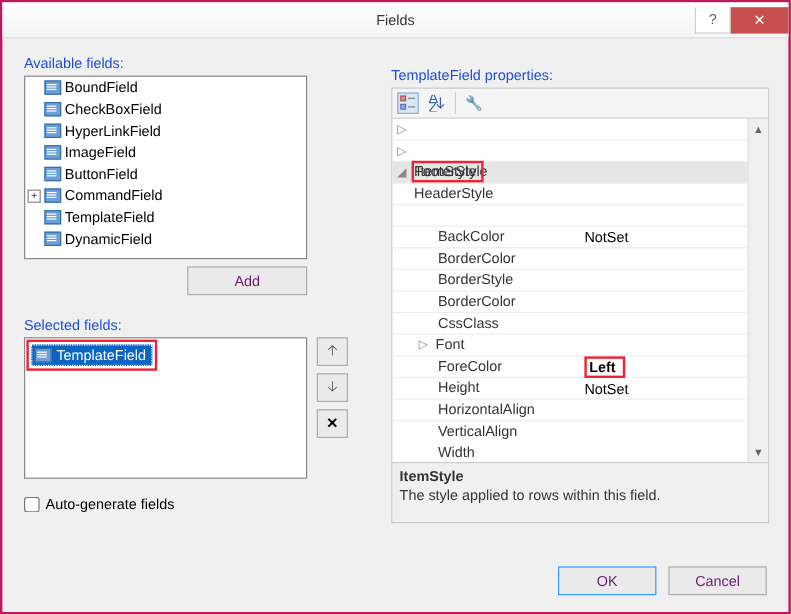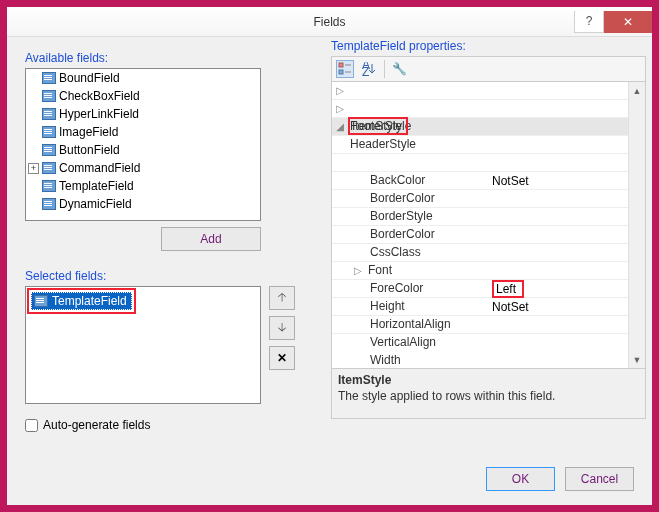--- a/index.html
+++ b/index.html
@@ -1,17 +1,17 @@
 <!DOCTYPE html>
 <html><head>
 <meta charset="utf-8">
 <style>
 * { box-sizing: border-box; font-family: "Segoe UI", Tahoma, sans-serif; font-size: 12px; }
 body { margin: 0; background: #fff; }
-.window { width: 659px; height: 512px; border: 7px solid #be185d; background: #f0f0f0; position: relative; }
+.window { width: 659px; height: 512px; border: 2px solid #be185d; background: #f0f0f0; position: relative; }
 .titlebar { height: 30px; background: linear-gradient(#fff,#f5f5f5); border-bottom: 1px solid #ddd; display: flex; align-items: center; position: relative; }
 .titlebar .title { position: absolute; left: 50%; transform: translateX(-50%); color: #333; }
 .titlebar .wbtns { margin-left: auto; display: flex; height: 22px; }
 .wbtn { width: 30px; height: 22px; display: flex; align-items: center; justify-content: center; }
 .wbtn.help { background: #fff; border: 1px solid #d0d0d0; border-top: none; color: #555; }
 .wbtn.close { background: #c8504f; color: #fff; width: 48px; }
 .content { position: absolute; top: 30px; left: 0; right: 0; bottom: 0; padding: 14px 18px; }
 .lbl { color: #1d4ed8; margin-bottom: 3px; }
 .listbox { background: #fff; border: 1px solid #888; overflow-y: scroll; }
 .available { width: 236px; height: 153px; }
@@ -19,42 +19,42 @@
 .exp { width: 11px; height: 11px; border: 1px solid #888; display: inline-flex; align-items: center; justify-content: center; font-size: 9px; line-height: 1; color: #333; flex-shrink: 0; }
 .spacer { width: 11px; display: inline-block; flex-shrink: 0; }
 .ficon { width: 14px; height: 12px; background: #6aa0d8; border: 1px solid #3a6ea5; display: inline-block; flex-shrink: 0; position: relative; }
 .ficon::after { content: ""; position: absolute; left: 1px; top: 4px; width: 8px; height: 1px; background: #fff; box-shadow: 0 -2px 0 #fff, 0 2px 0 #fff; }
 .btn { background: #eaeaea; border: 1px solid #adadad; color: #701a75; height: 24px; display: inline-flex; align-items: center; justify-content: center; padding: 0 8px; cursor: default; }
 .btn.add { width: 100px; margin-top: 6px; margin-left: 136px; }
 .selected { width: 236px; height: 118px; }
 .sel-item { background: #0a64c4; color: #fff; display: inline-flex; align-items: center; gap: 4px; padding: 1px 4px 1px 2px; margin: 2px; border: 1px dotted #fff; }
 .redbox { border: 2px solid #e23; }
 .sqbtn { width: 26px; height: 24px; background: #eaeaea; border: 1px solid #adadad; display: flex; align-items: center; justify-content: center; margin-bottom: 6px; color: #555; }
-.rightcol { position: absolute; left: 324px; top: 2px; width: 315px; }
+.rightcol { position: absolute; left: 324px; top: 24px; width: 315px; }
 .toolbar { height: 26px; border: 1px solid #ccc; background: #f5f5f5; display: flex; align-items: center; padding: 0 4px; gap: 6px; }
 .ticon { width: 18px; height: 18px; display: flex; align-items: center; justify-content: center; }
 .ticon.selected { border: 1px solid #8ab0d8; background: #d8e6f5; }
 .sep { width: 1px; height: 18px; background: #ccc; }
 .grid { border: 1px solid #ccc; border-top: none; background: #fff; height: 287px; position: relative; overflow: hidden; }
 .grid-scroll { position: absolute; right: 0; top: 0; bottom: 0; width: 17px; background: #f0f0f0; border-left: 1px solid #e0e0e0; }
 .grid-scroll .arr { height: 17px; display: flex; align-items: center; justify-content: center; color: #666; font-size: 9px; }
 .gr { display: flex; height: 18px; border-bottom: 1px solid #eee; }
 .gr .tc { width: 16px; display: flex; align-items: center; justify-content: center; color: #888; font-size: 10px; }
 .gr .pname { flex: 0 0 140px; display: flex; align-items: center; padding-left: 2px; color: #333; border-right: 1px solid #eee; margin-top: 44px; }
 .gr .pname.ind { padding-left: 22px; }
 .gr .pval { flex: 1; padding-left: 4px; display: flex; align-items: center; }
 .gr.selcat { background: #e6e6e6; }
 .gr.selcat .pname { border: 2px solid #e23; height: 18px; margin: -1px 0; flex: 0 0 58px; }
 .desc { border: 1px solid #ccc; border-top: none; background: #f0f0f0; padding: 4px 6px; min-height: 50px; }
 .desc .dt { font-weight: bold; color: #333; }
 .desc .dd { color: #333; margin-top: 2px; }
 .chk { display: flex; align-items: center; gap: 5px; margin-top: 14px; }
 .chk input { width: 13px; height: 13px; margin: 0; }
 .btnbar { position: absolute; right: 18px; bottom: 14px; display: flex; gap: 10px; }
-.btnbar .btn { width: 69px; margin-top: 47px; }
+.btnbar .btn { width: 82px; margin-top: 47px; }
 .btnbar .btn.ok { border-color: #3399ff; }
 .left-lower { position: relative; }
 .sqbtns { position: absolute; left: 244px; top: 0; }
 </style>
 </head>
 <body>
 
 <div class="window">
   <div class="titlebar">
     <span class="title">Fields</span>
@@ -214,21 +214,21 @@
             </div>
             <div class="gr">
               <div class="tc"></div>
               <div class="pname ind">Height</div>
               <div class="pval"></div>
             </div>
             <div class="gr">
               <div class="tc"></div>
               <div class="pname ind">HorizontalAlign</div>
               <div class="pval">
-                <span class="redbox" style="padding: 0px 6px 0px 2px; font-weight: normal;">Left</span>
+                <span class="redbox" style="padding: 0px 6px 0px 2px; font-weight: bold;">Left</span>
               </div>
             </div>
             <div class="gr">
               <div class="tc"></div>
               <div class="pname ind">VerticalAlign</div>
               <div class="pval">NotSet</div>
             </div>
             <div class="gr">
               <div class="tc"></div>
               <div class="pname ind">Width</div>

